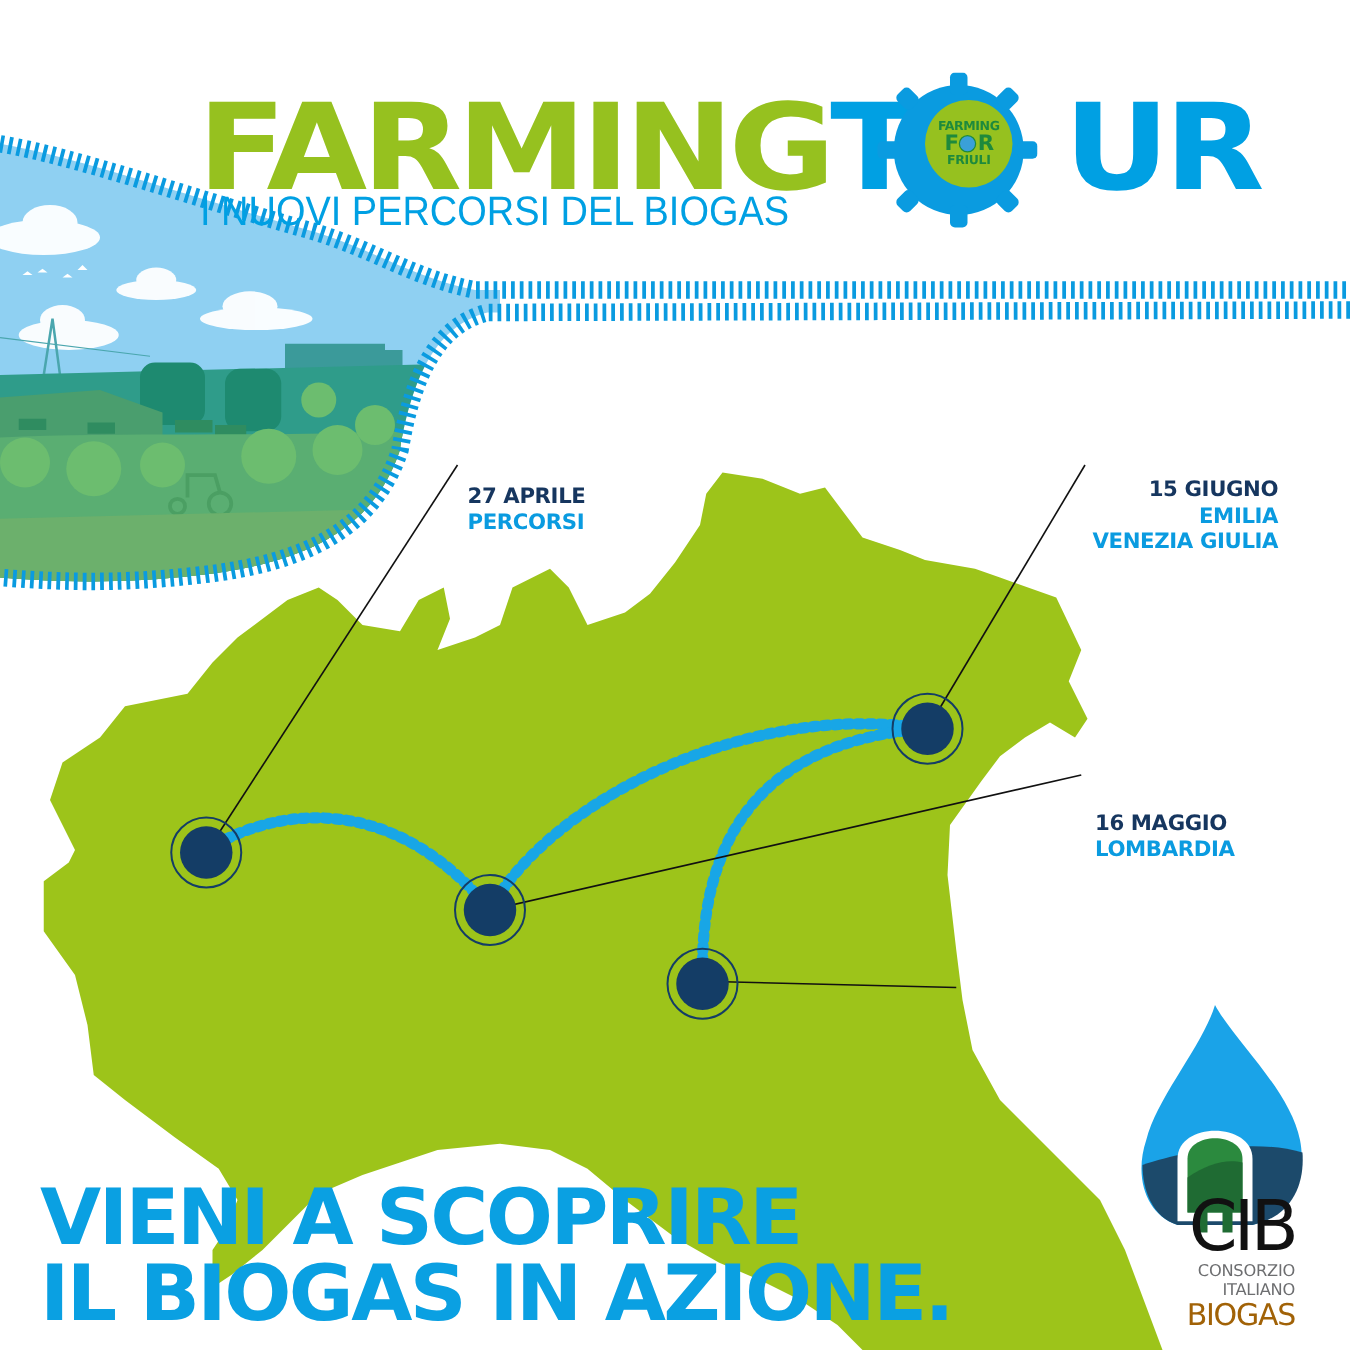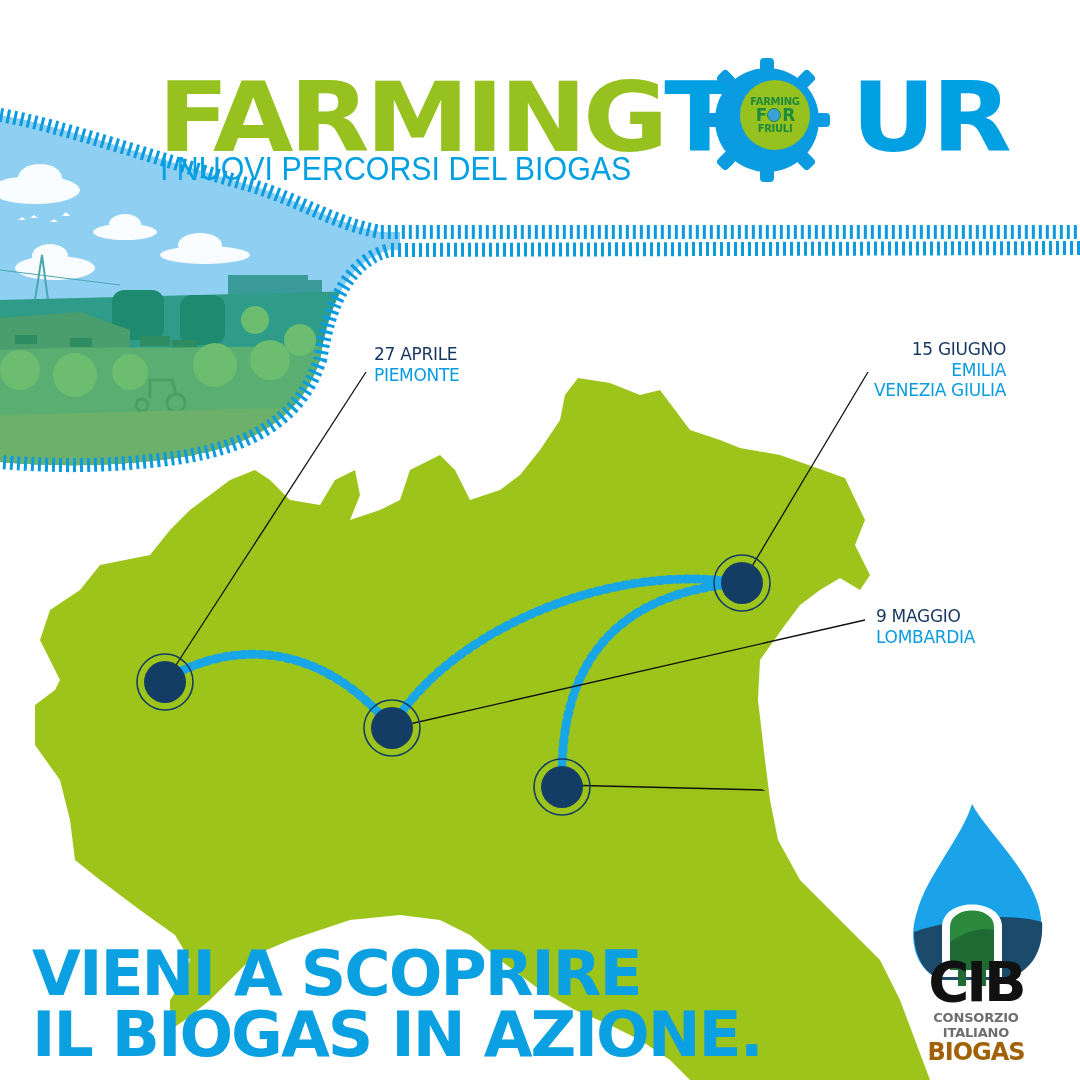--- a/index.html
+++ b/index.html
@@ -33,37 +33,37 @@
     border-radius: 50%; background: #96c11f;
     display: flex; flex-direction: column; align-items: center; justify-content: center;
     font-family: "DejaVu Sans", sans-serif; font-weight: 900; color: #1e8a3c;
     line-height: 1;
   }
   .gear-badge .l1, .gear-badge .l3 { font-size: 10px; letter-spacing: -0.3px; }
   .gear-badge .l2 { font-size: 17px; display: flex; align-items: center; letter-spacing: -1px; }
   .gear-badge .globe { display:inline-block; width: 14px; height: 14px; border-radius:50%; background:#3aa0d8; margin: 0 1px; border: 1px solid #1e8a3c; }
 
   
-  .label { position: absolute; font-family: "DejaVu Sans", sans-serif; font-weight: 400; line-height: 1.22; }
+  .label { position: absolute; font-family: "DejaVu Sans", sans-serif; font-weight: 700; line-height: 1.22; margin-top: 43px; }
   .label .date { color: #16365f; font-size: 17px; letter-spacing: -0.3px; }
   .label .region { color: #0a9be0; font-size: 17px; letter-spacing: -0.3px; }
 
   
   .headline {
     position: absolute; left: 32px; top: 944px;
     font-family: "DejaVu Sans", sans-serif; font-weight: 900;
     font-size: 62px; line-height: 0.98; color: #0aa0e2; letter-spacing: -2px;
     transform: scaleX(1.02); transform-origin: left;
   }
 
   
   .cib { position: absolute; left: 912px; top: 802px; width: 140px; height: 260px; }
   .cib-text {
     position: absolute; left: 916px; top: 955px; width: 120px;
-    font-family: "DejaVu Sans", sans-serif; font-weight: 700; text-align: center;
+    font-family: "DejaVu Sans", sans-serif; font-weight: 400; text-align: right;
   }
   .cib-text .big { font-size: 56px; color: #111; line-height: 0.95; letter-spacing: -3px; }
   .cib-text .mid { font-size: 13px; color: #6d6e70; letter-spacing: -0.2px; margin-top: 2px; }
   .cib-text .low { font-size: 24px; color: #a16207; line-height: 1; letter-spacing: -1px; }
 </style>
 </head>
 <body>
 
 <div class="canvas">
 
@@ -211,29 +211,29 @@
       <span class="globe"></span>
       <span>R</span>
     </span>
     <span class="l3">FRIULI</span>
   </div>
 
   <div class="subtitle">I NUOVI PERCORSI DEL BIOGAS</div>
 
   <div class="label" style="left:374px; top:344px;">
     <div class="date">27 APRILE</div>
-    <div class="region">PIEMONTE</div>
+    <div class="region">PERCORSI</div>
   </div>
   <div class="label" style="left:874px; top:339px;text-align:right;">
     <div class="date">15 GIUGNO</div>
     <div class="region">EMILIA</div>
     <div class="region">VENEZIA GIULIA</div>
   </div>
   <div class="label" style="left:876px; top:606px;">
-    <div class="date">9 MAGGIO</div>
+    <div class="date">16 MAGGIO</div>
     <div class="region">LOMBARDIA</div>
   </div>
 
   <div class="headline">
     <div><span>VIENI A </span><span>SCOPRIRE</span></div>
     <div><span>IL BIOGAS IN </span><span>AZIONE.</span></div>
   </div>
 
   <svg class="cib" viewBox="0 0 140 260">
     <path d="M60 2 C75 30 120 70 128 110 C134 140 120 170 90 178 L30 178 C5 170 -5 140 5 110 C14 75 50 35 60 2 Z" fill="#1aa3e8"></path>

